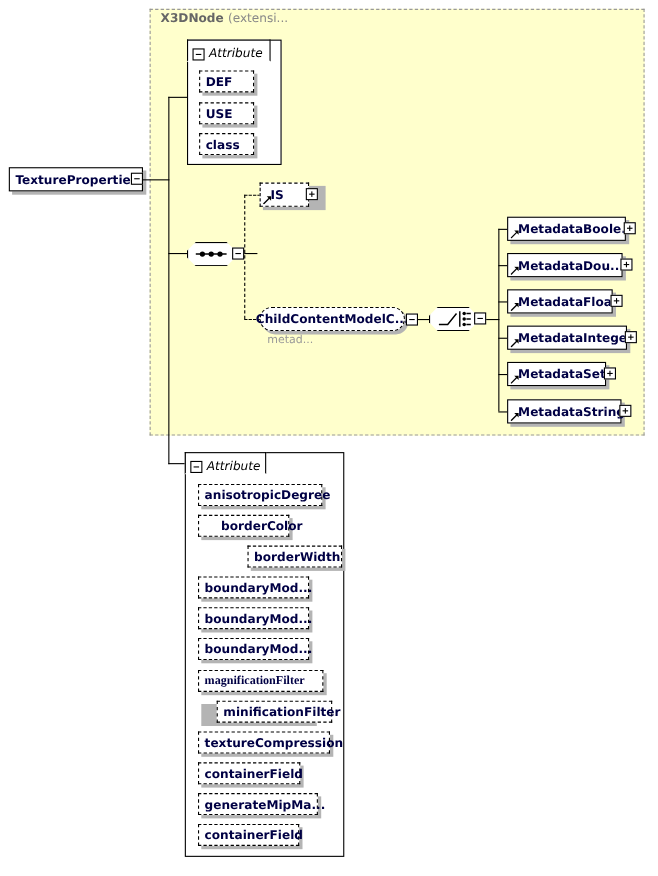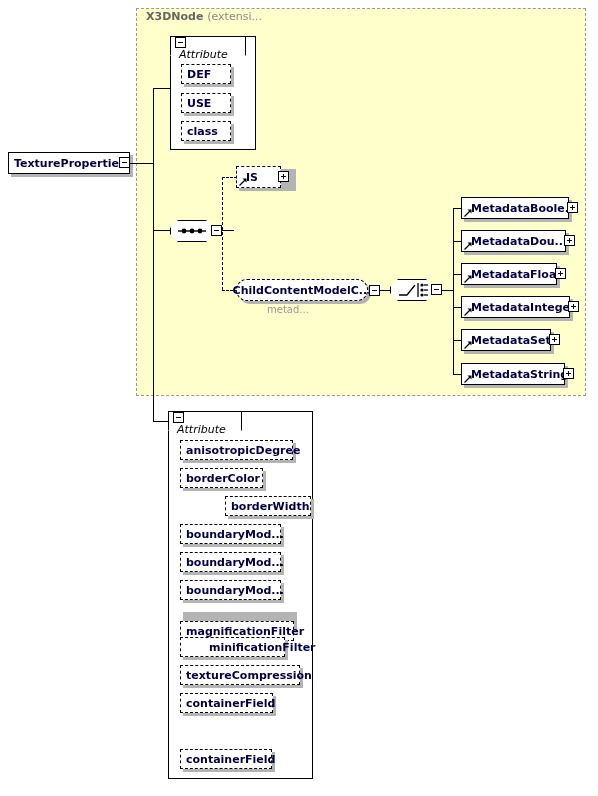--- a/index.html
+++ b/index.html
@@ -10,22 +10,22 @@
 
   
   .ext-panel{position:absolute;background:#ffffcc;border:1px dashed #999999;box-sizing:border-box;}
   .ext-title{position:absolute;font-size:11px;font-weight:bold;color:#666666;white-space:nowrap;}
   .ext-title b{color:#666666;font-weight:bold;}
   .ext-title span.sub{font-weight:normal;color:#888888;}
 
   
   .attrbox{position:absolute;box-sizing:border-box;background:#ffffff;border:1px solid #000000;}
   .attrtab{position:absolute;box-sizing:border-box;background:#ffffff;border:1px solid #000000;
-           border-bottom:1px solid #ffffff;height:20px;display:flex;align-items:flex-start;
-           padding:0 6px 0 4px;z-index:4;flex-direction:column;}
+           border-bottom:1px solid #ffffff;height:20px;display:flex;align-items:flex-end;
+           padding:0 6px 0 4px;z-index:4;}
   .attrtab .lbl{font-size:11px;font-style:italic;color:#000000;margin-left:4px;white-space:nowrap;}
   .pm{width:11px;height:11px;border:1px solid #000000;background:#ffffff;position:relative;
       box-sizing:border-box;flex:0 0 auto;}
   .pm:before{content:"";position:absolute;left:2px;top:4px;width:5px;height:1px;background:#000;}
 
   
   .node{position:absolute;box-sizing:border-box;background:#ffffff;display:flex;align-items:center;
         white-space:nowrap;}
   .nodewrap{position:absolute;}
   .nodewrap .sh{position:absolute;background:#b4b4b4;}
@@ -52,21 +52,21 @@
 
   
   .comp{position:absolute;width:44px;height:22px;}
   .comp .body{position:absolute;left:0;top:0;width:44px;height:22px;background:#ffffff;
     border:1px solid #000;box-sizing:border-box;
     clip-path:polygon(8px 0,36px 0,44px 8px,44px 14px,36px 22px,8px 22px,0 14px,0 8px);}
   .comp .shp{position:absolute;left:3px;top:3px;width:44px;height:22px;background:#b4b4b4;
     clip-path:polygon(8px 0,36px 0,44px 8px,44px 14px,36px 22px,8px 22px,0 14px,0 8px);z-index:-1;}
   .comp svg{position:absolute;left:0;top:0;}
 
-  .caption{position:absolute;font-size:10px;color:#999999;white-space:nowrap;margin-left:24px;}
+  .caption{position:absolute;font-size:10px;color:#999999;white-space:nowrap;}
 </style>
 </head>
 <body>
 
 <div id="stage">
 
   <div class="ext-panel" style="left:136px;top:8px;width:450px;height:388px;"></div>
   <div class="ext-title" style="left:146px;top:10px;">
     <b>X3DNode</b>
     <span class="sub">(extensi...</span>
@@ -259,21 +259,21 @@
 
   <div class="nodewrap" style="left:180px;top:440px;width:113px;height:20px;">
     <div class="sh" style="left:3px;top:3px;width:113px;height:20px;"></div>
     <div class="node dashed" style="left:0;top:0;width:113px;height:20px;">
       <span class="txt">anisotropicDegree</span>
     </div>
   </div>
 
   <div class="nodewrap" style="left:180px;top:468px;width:83px;height:20px;">
     <div class="sh" style="left:3px;top:3px;width:83px;height:20px;"></div>
-    <div class="node dashed" style="left:0;top:0;width:83px;height:20px;">
+    <div class="node dashed" style="left:0;top:0;width:83px;height:20px;padding-left:15px;">
       <span class="txt">borderColor</span>
     </div>
   </div>
 
   <div class="nodewrap" style="left:180px;top:496px;width:86px;height:20px;margin-left:45px;">
     <div class="sh" style="left:3px;top:3px;width:86px;height:20px;"></div>
     <div class="node dashed" style="left:0;top:0;width:86px;height:20px;">
       <span class="txt">borderWidth</span>
     </div>
   </div>
@@ -294,46 +294,52 @@
 
   <div class="nodewrap" style="left:180px;top:580px;width:101px;height:20px;">
     <div class="sh" style="left:3px;top:3px;width:101px;height:20px;"></div>
     <div class="node dashed" style="left:0;top:0;width:101px;height:20px;">
       <span class="txt">boundaryMod...</span>
     </div>
   </div>
 
   <div class="nodewrap" style="left:180px;top:609px;width:114px;height:20px;">
     <div class="sh" style="left:3px;top:3px;width:114px;height:20px;"></div>
-    <div class="node dashed" style="left:0;top:12px;width:114px;height:20px;">
+    <div class="node dashed" style="left:0;top:0;width:114px;height:20px;font-family:Liberation Serif, serif;">
       <span class="txt">magnificationFilter</span>
     </div>
   </div>
 
   <div class="nodewrap" style="left:180px;top:637px;width:105px;height:20px;">
     <div class="sh" style="left:3px;top:3px;width:105px;height:20px;"></div>
-    <div class="node dashed" style="left:0;top:0;width:105px;height:20px;padding-left:23px;">
+    <div class="node dashed" style="left:17px;top:0;width:105px;height:20px;">
       <span class="txt">minificationFilter</span>
     </div>
   </div>
 
   <div class="nodewrap" style="left:180px;top:665px;width:120px;height:20px;">
     <div class="sh" style="left:3px;top:3px;width:120px;height:20px;"></div>
     <div class="node dashed" style="left:0;top:0;width:120px;height:20px;">
       <span class="txt">textureCompression</span>
     </div>
   </div>
 
   <div class="nodewrap" style="left:180px;top:693px;width:93px;height:20px;">
     <div class="sh" style="left:3px;top:3px;width:93px;height:20px;"></div>
     <div class="node dashed" style="left:0;top:0;width:93px;height:20px;">
       <span class="txt">containerField</span>
     </div>
   </div>
 
+  <div class="nodewrap" style="left:180px;top:721px;width:109px;height:20px;">
+    <div class="sh" style="left:3px;top:3px;width:109px;height:20px;"></div>
+    <div class="node dashed" style="left:0;top:0;width:109px;height:20px;">
+      <span class="txt">generateMipMa...</span>
+    </div>
+  </div>
 
   <div class="nodewrap" style="left:180px;top:749px;width:92px;height:20px;text-align:right;">
     <div class="sh" style="left:3px;top:3px;width:92px;height:20px;"></div>
     <div class="node dashed" style="left:0;top:0;width:92px;height:20px;">
       <span class="txt">containerField</span>
     </div>
   </div>
 
 </div>
 

